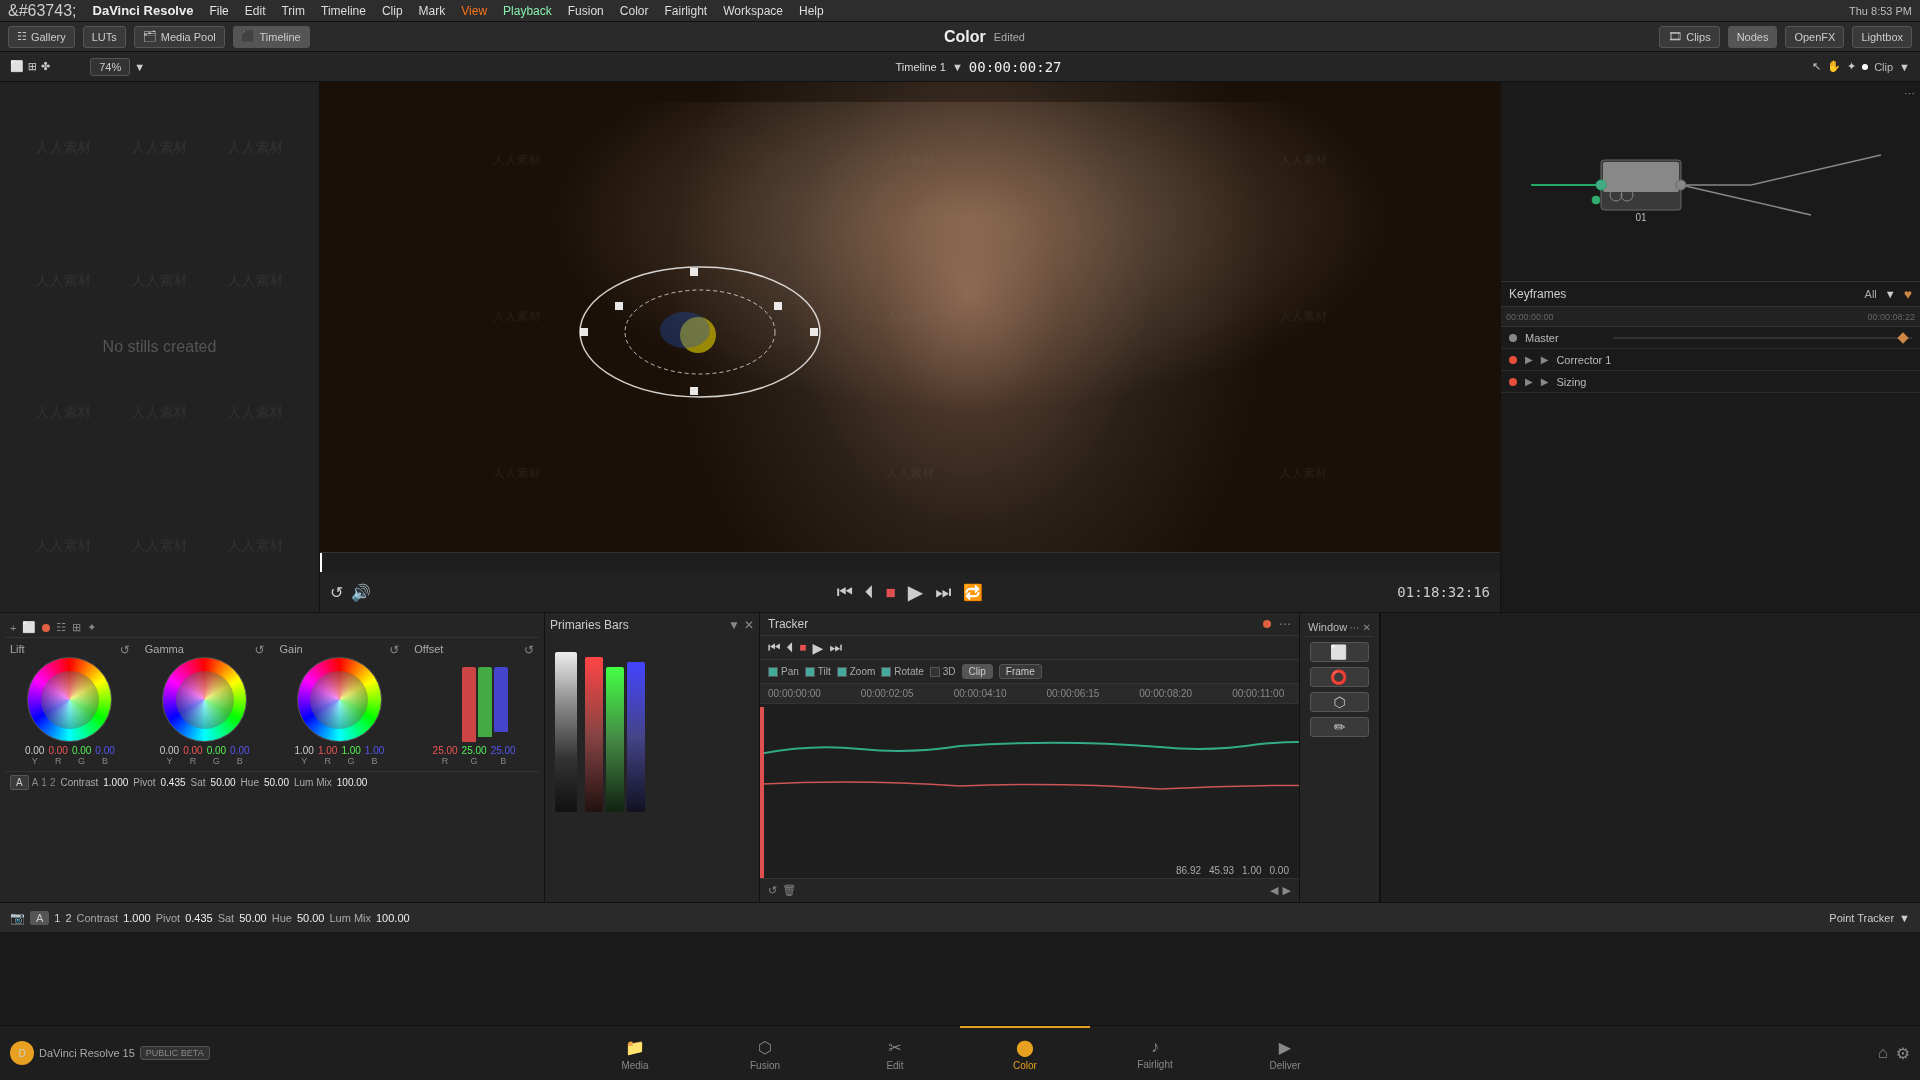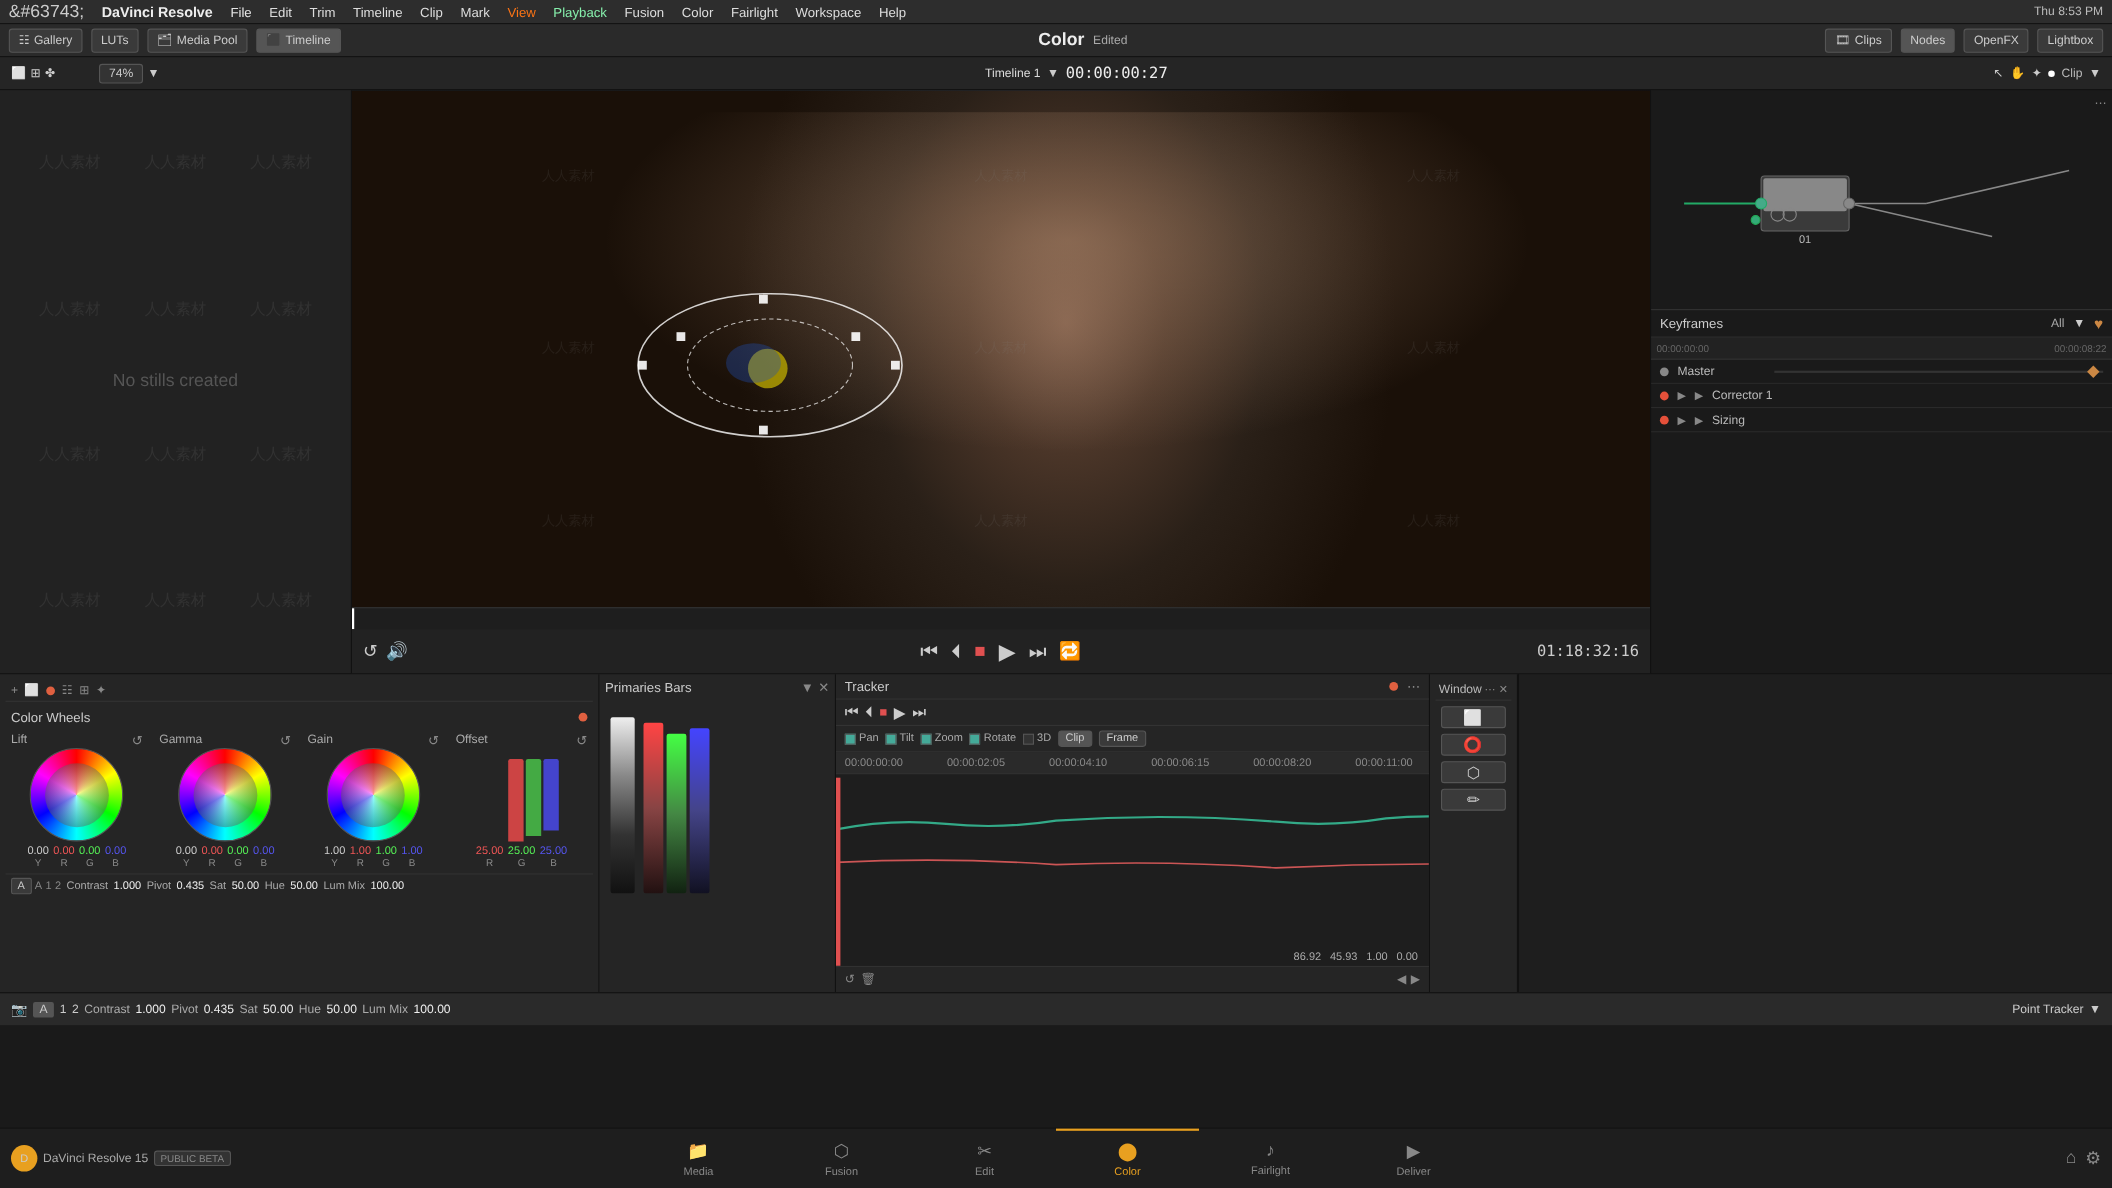--- a/index.html
+++ b/index.html
@@ -653,24 +653,20 @@
   <div class="color-wheels">
 
     <div style="display:flex;align-items:center;padding:3px 5px;gap:6px;border-bottom:1px solid #333;margin-bottom:5px;">
       <span style="color:#888;">+</span>
       <span style="color:#888;">⬜</span>
       <div style="width:8px;height:8px;border-radius:50%;background:#e06040;"></div>
       <span style="color:#888;">☷</span>
       <span style="color:#888;">⊞</span>
       <span style="color:#888;">✦</span>
     </div>
-    <div class="color-wheels-header">
-      <span style="font-size:12px;font-weight:500;">Color Wheels</span>
-      <div style="width:8px;height:8px;border-radius:50%;background:#e06040;"></div>
-    </div>
     <div class="wheels-row">
 
       <div class="wheel-section">
         <div style="display:flex;align-items:center;justify-content:space-between;width:100%;padding:0 5px;">
           <span class="wheel-label">Lift</span>
           <span style="color:#888;font-size:12px;">↺</span>
         </div>
         <div class="color-wheel" style="width:85px;height:85px;"></div>
         <div class="wheel-values">
           <div class="val-group">

